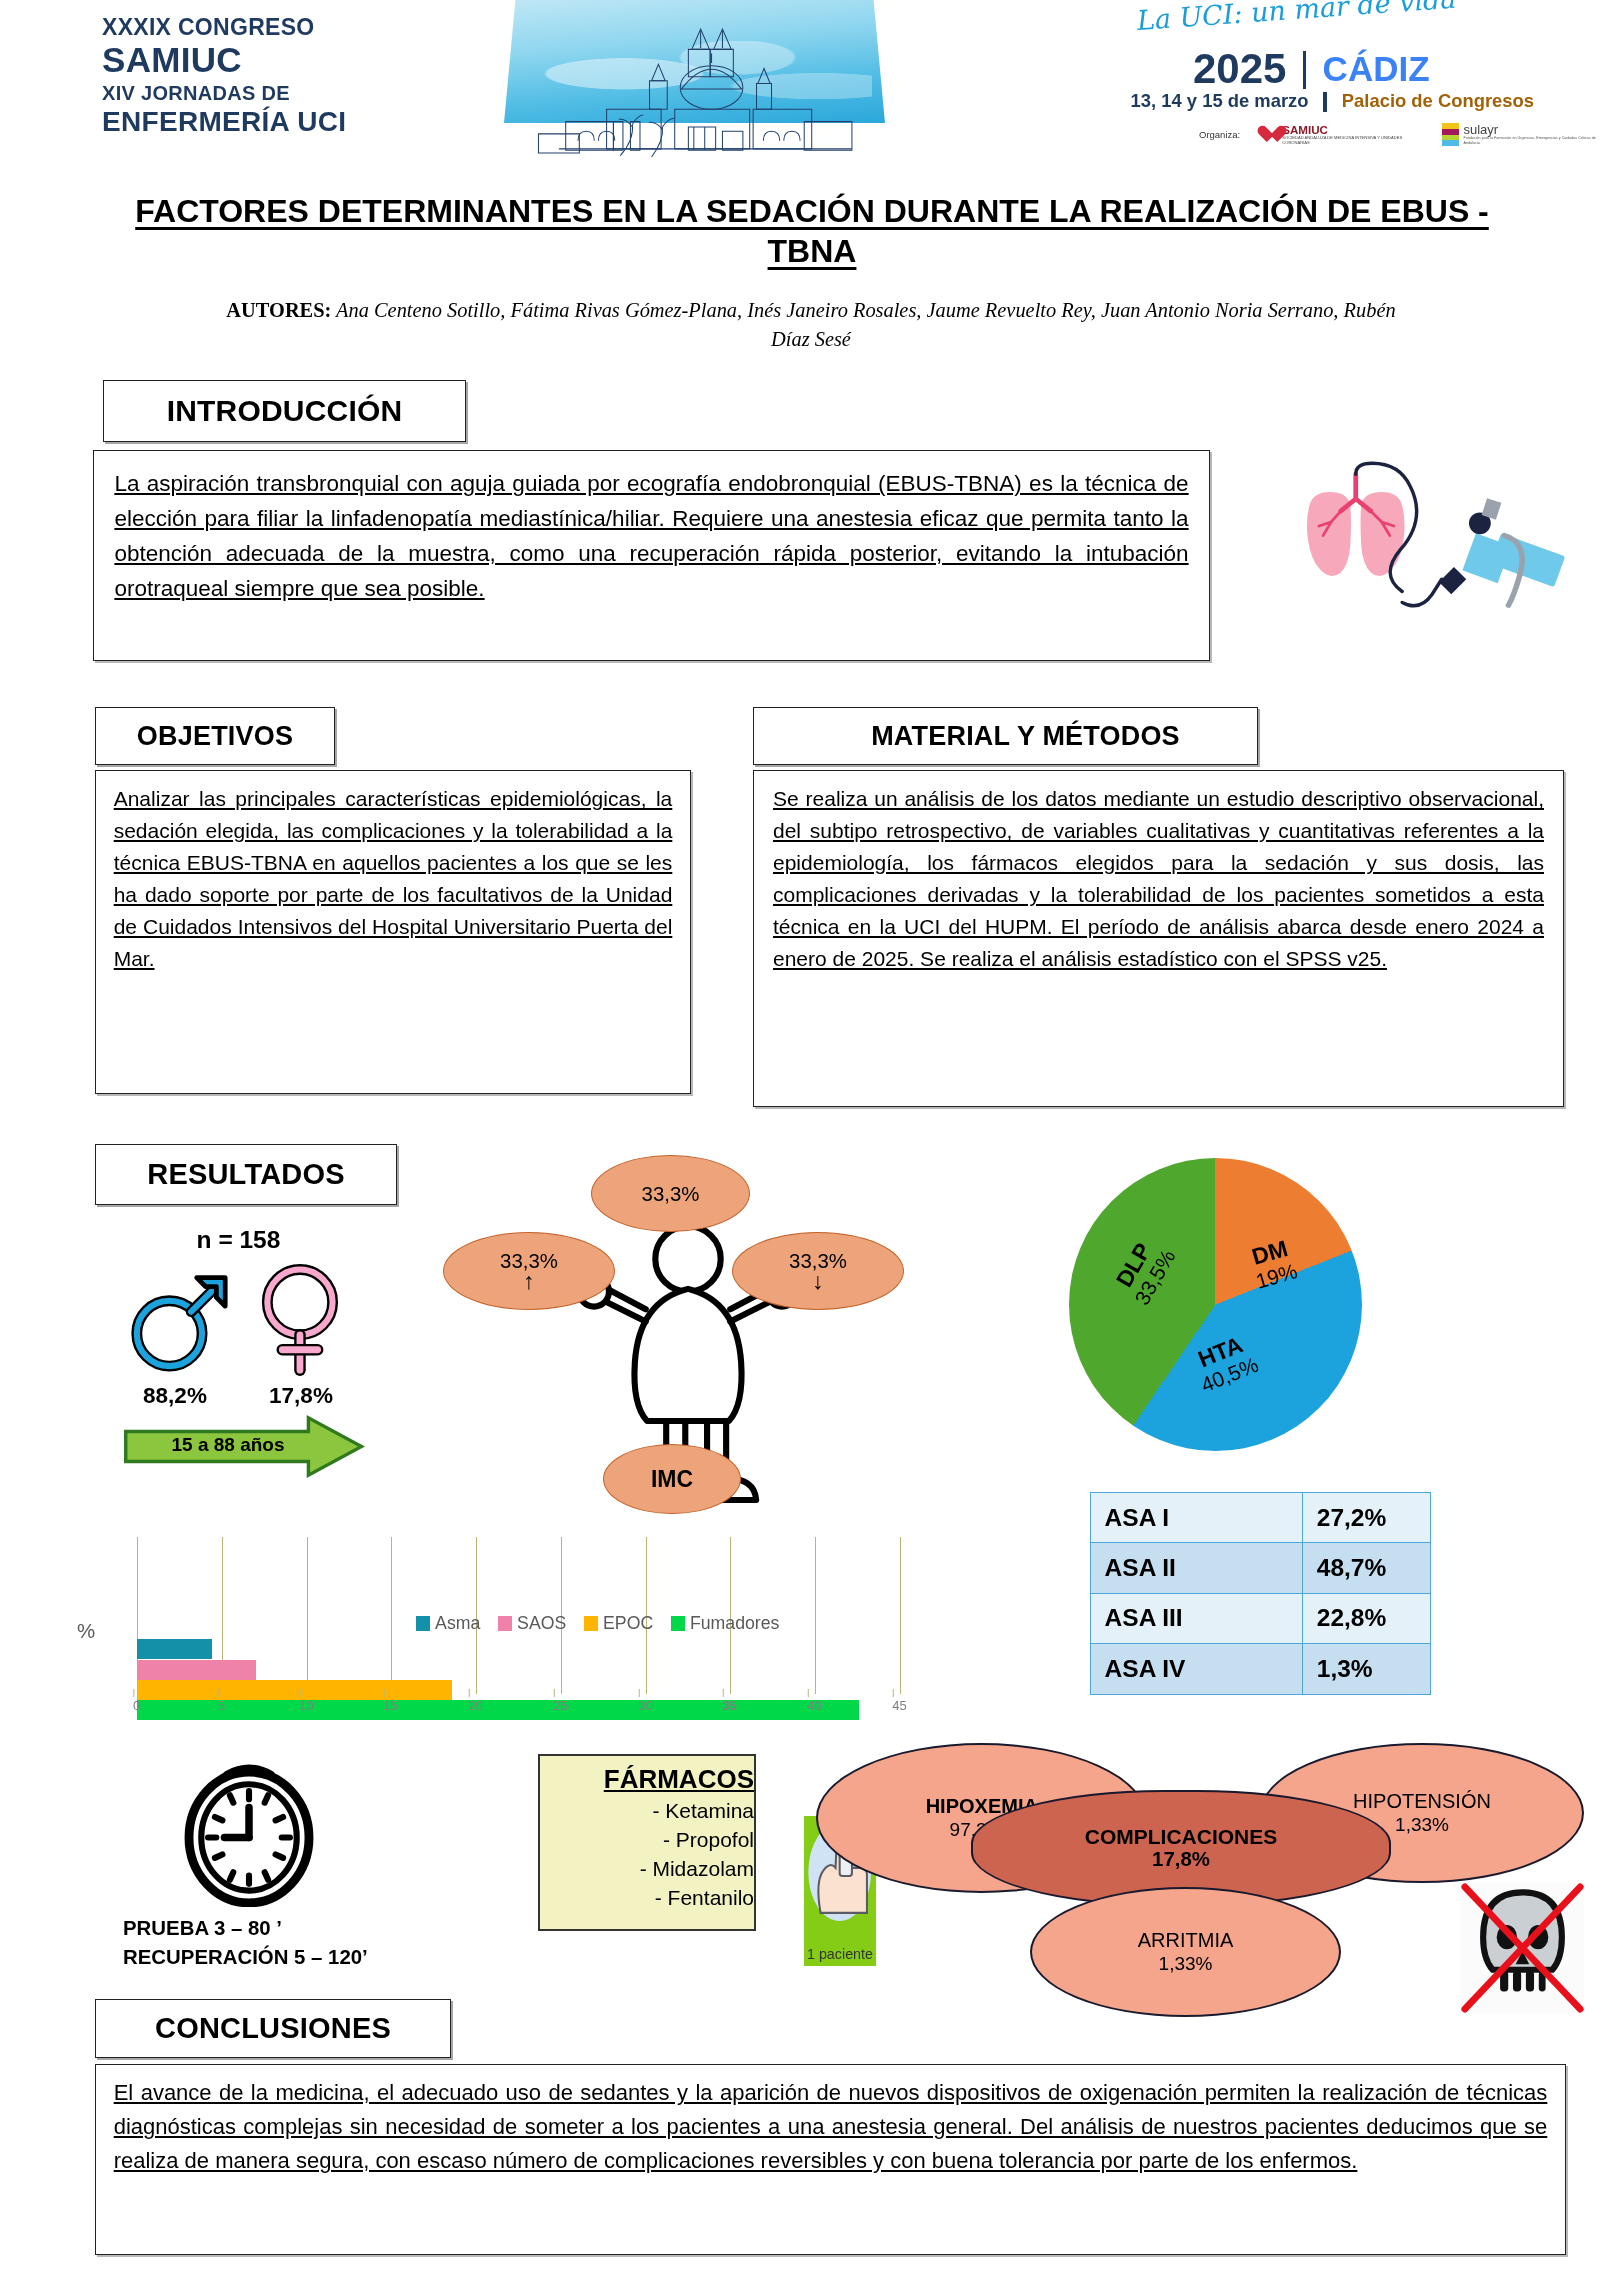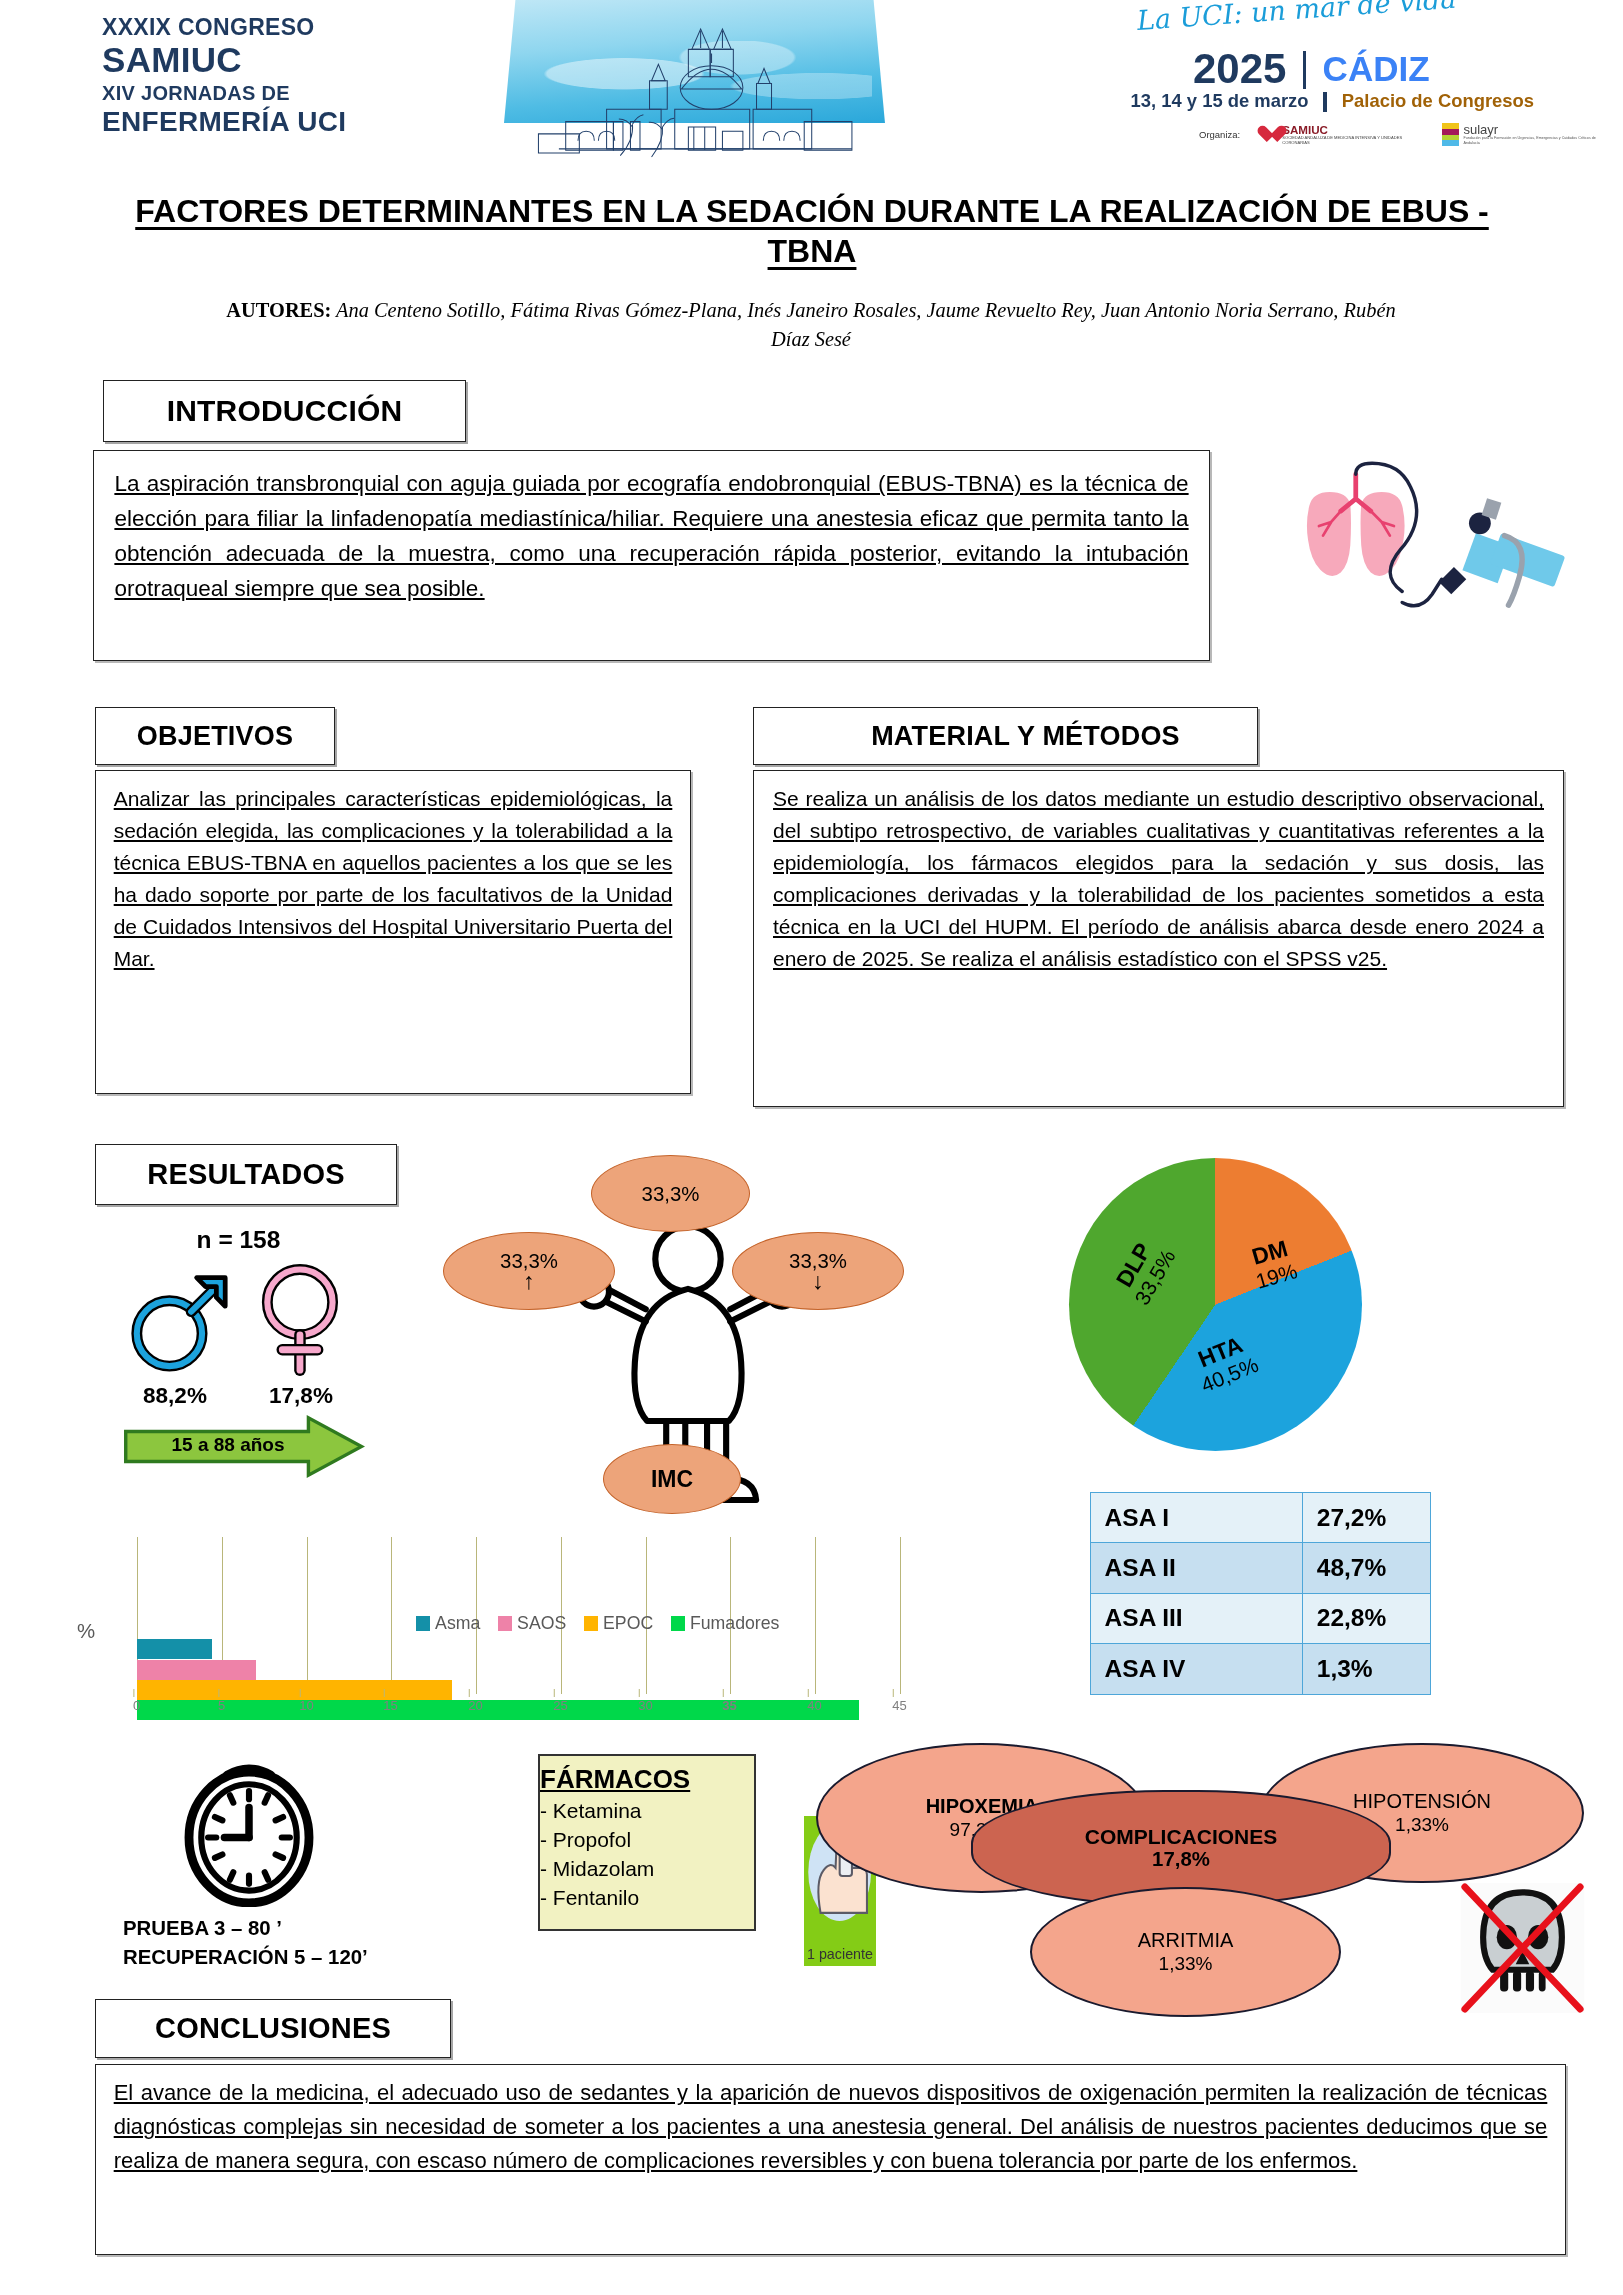--- a/index.html
+++ b/index.html
@@ -134,21 +134,21 @@
   .asa td.k{width:184px;}
 
   
   .clock-wrap{position:absolute;left:174px;top:1757px;width:150px;height:150px;}
   .clock-txt{position:absolute;left:123px;top:1914px;width:354px;font-size:20.4px;
        font-weight:bold;line-height:29px;}
 
   
   .farm{position:absolute;left:538px;top:1754px;width:218px;height:177px;
        background:#f2f2c2;border:2px solid #333;box-sizing:border-box;padding:6.8px 0 0 0;
-       text-align:left;}
+       text-align:right;}
   .farm-t{font-size:26px;font-weight:bold;text-decoration:underline;line-height:33px;}
   .farm-i{font-size:21px;line-height:29px;}
 
   
   .comp-area{position:absolute;left:804px;top:1744px;width:790px;height:272px;}
   .cbub{position:absolute;border:2px solid #1a1a2e;border-radius:50%;background:#f4a58c;
       display:flex;flex-direction:column;align-items:center;justify-content:center;
       text-align:center;color:#000;}
   .cbub .t{font-size:20px;line-height:23px;}
   .cbub .v{font-size:19px;line-height:23px;}

